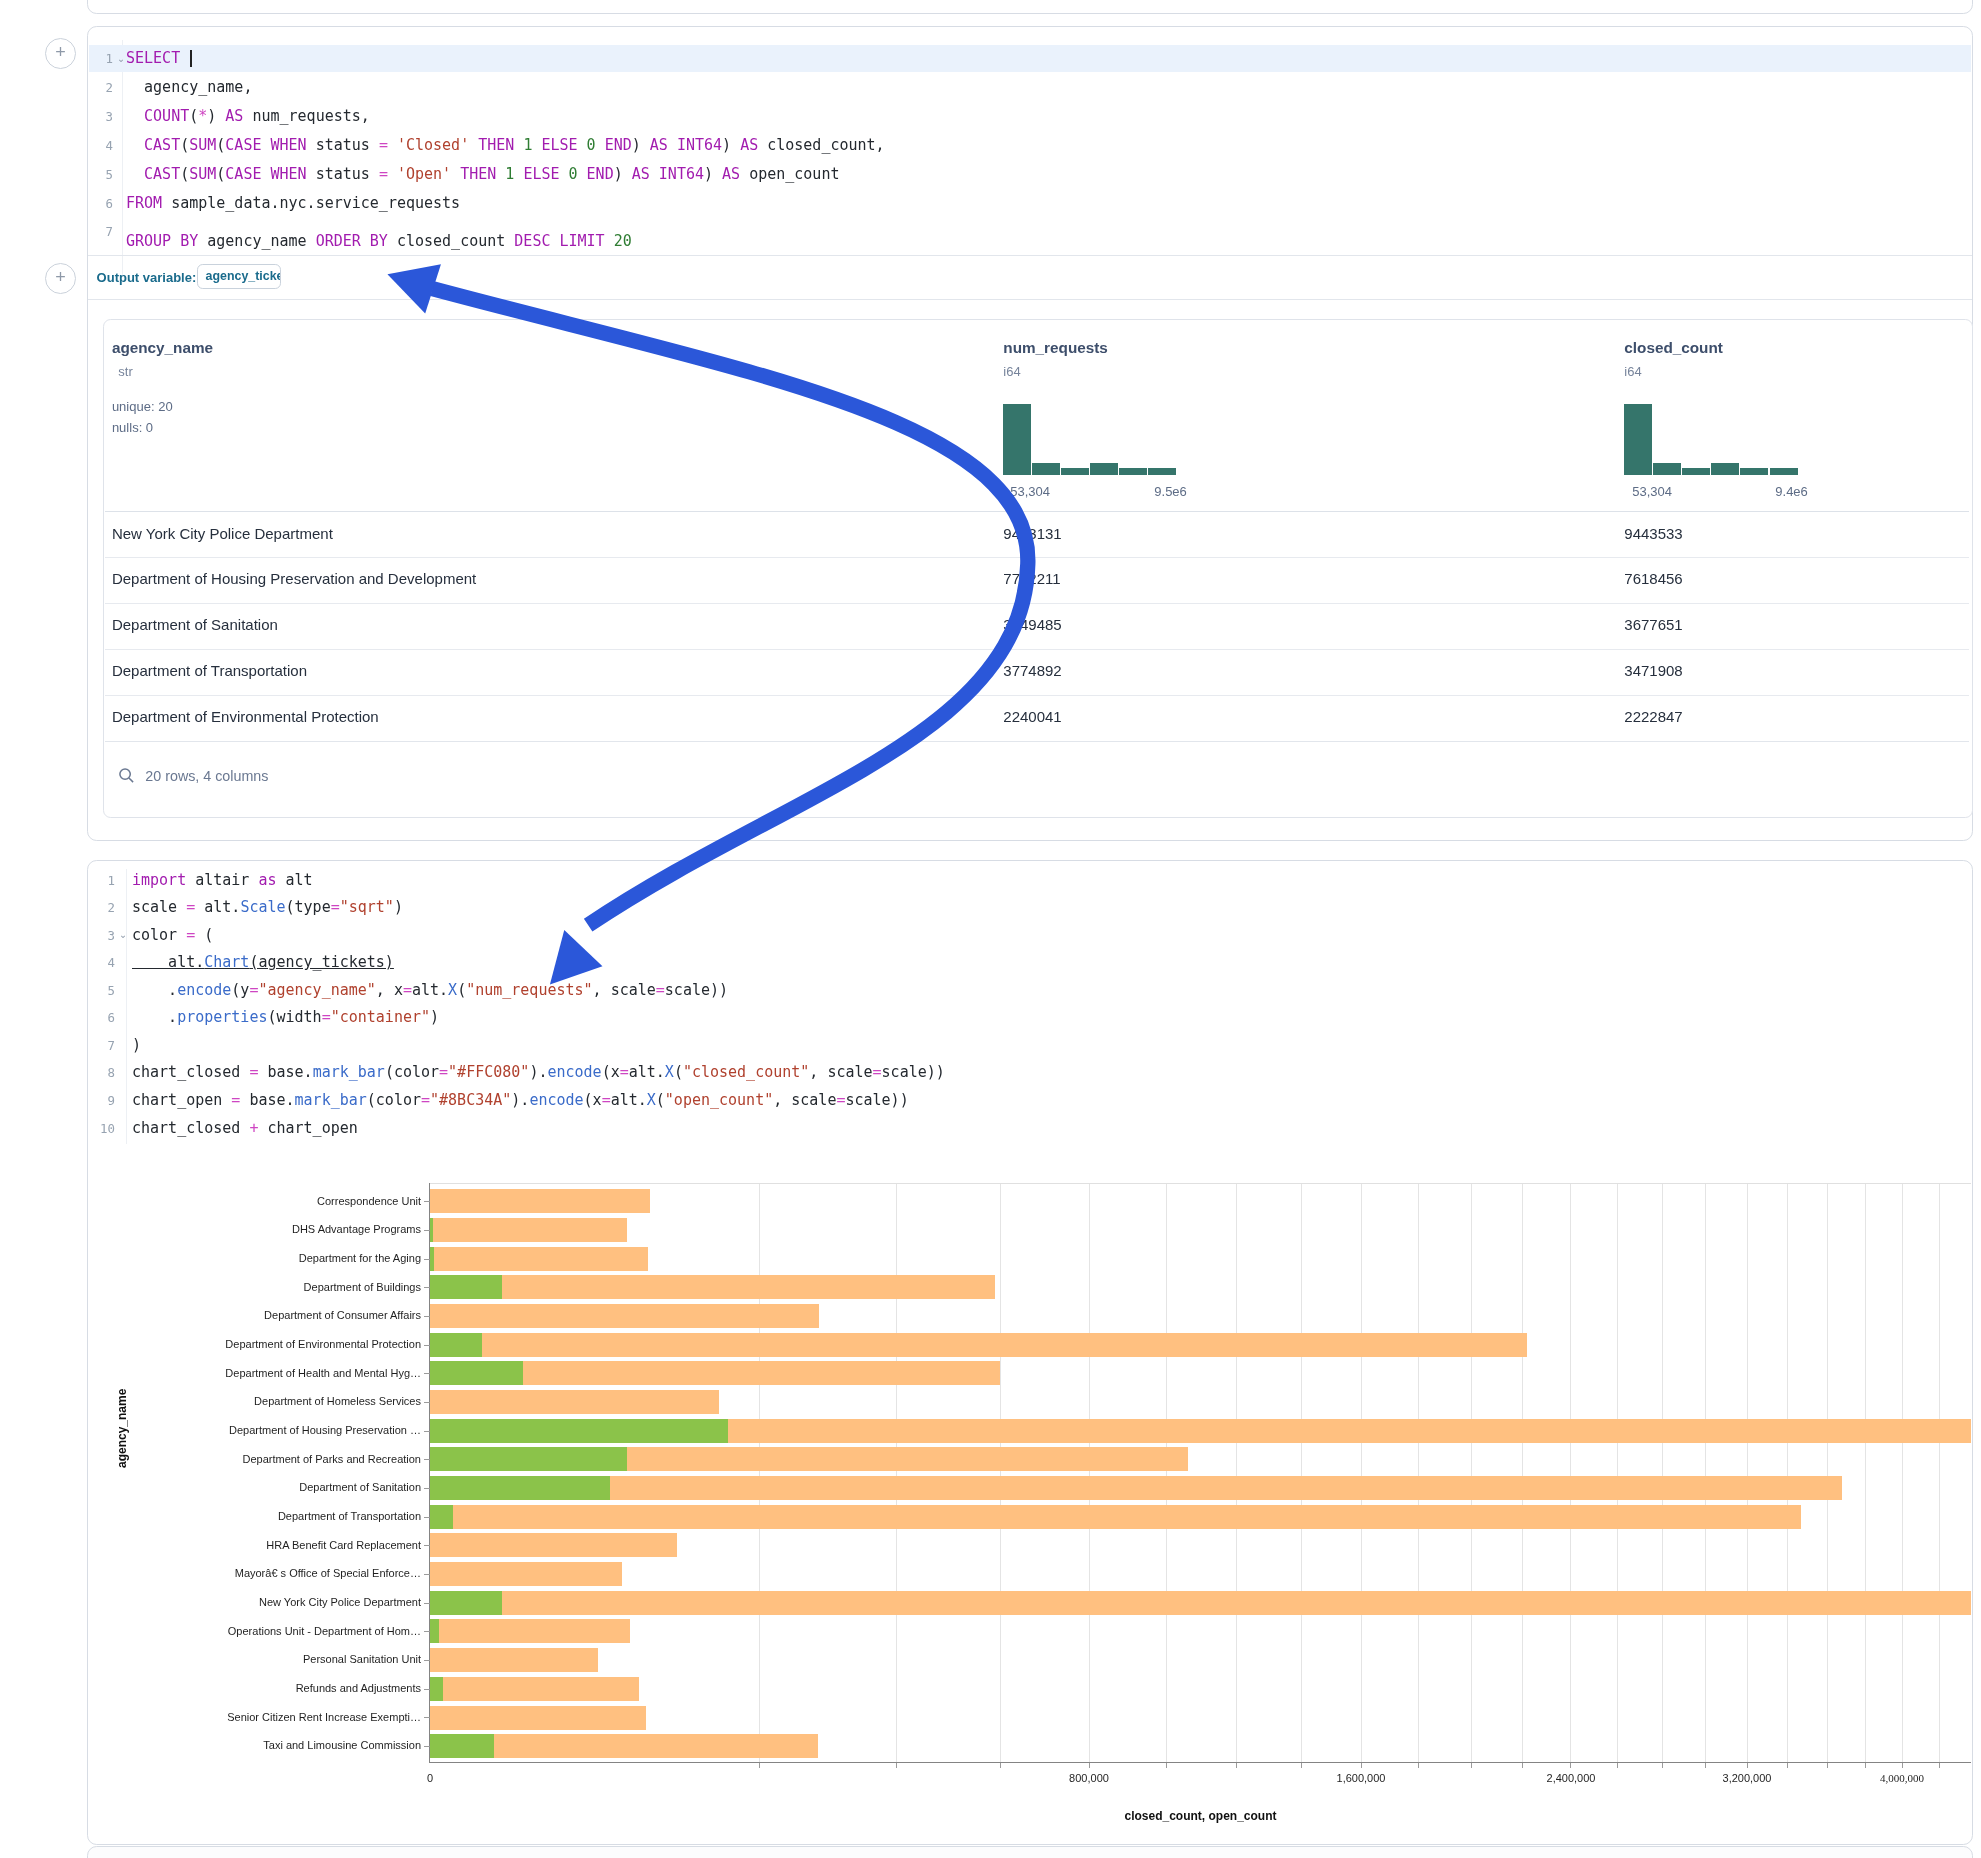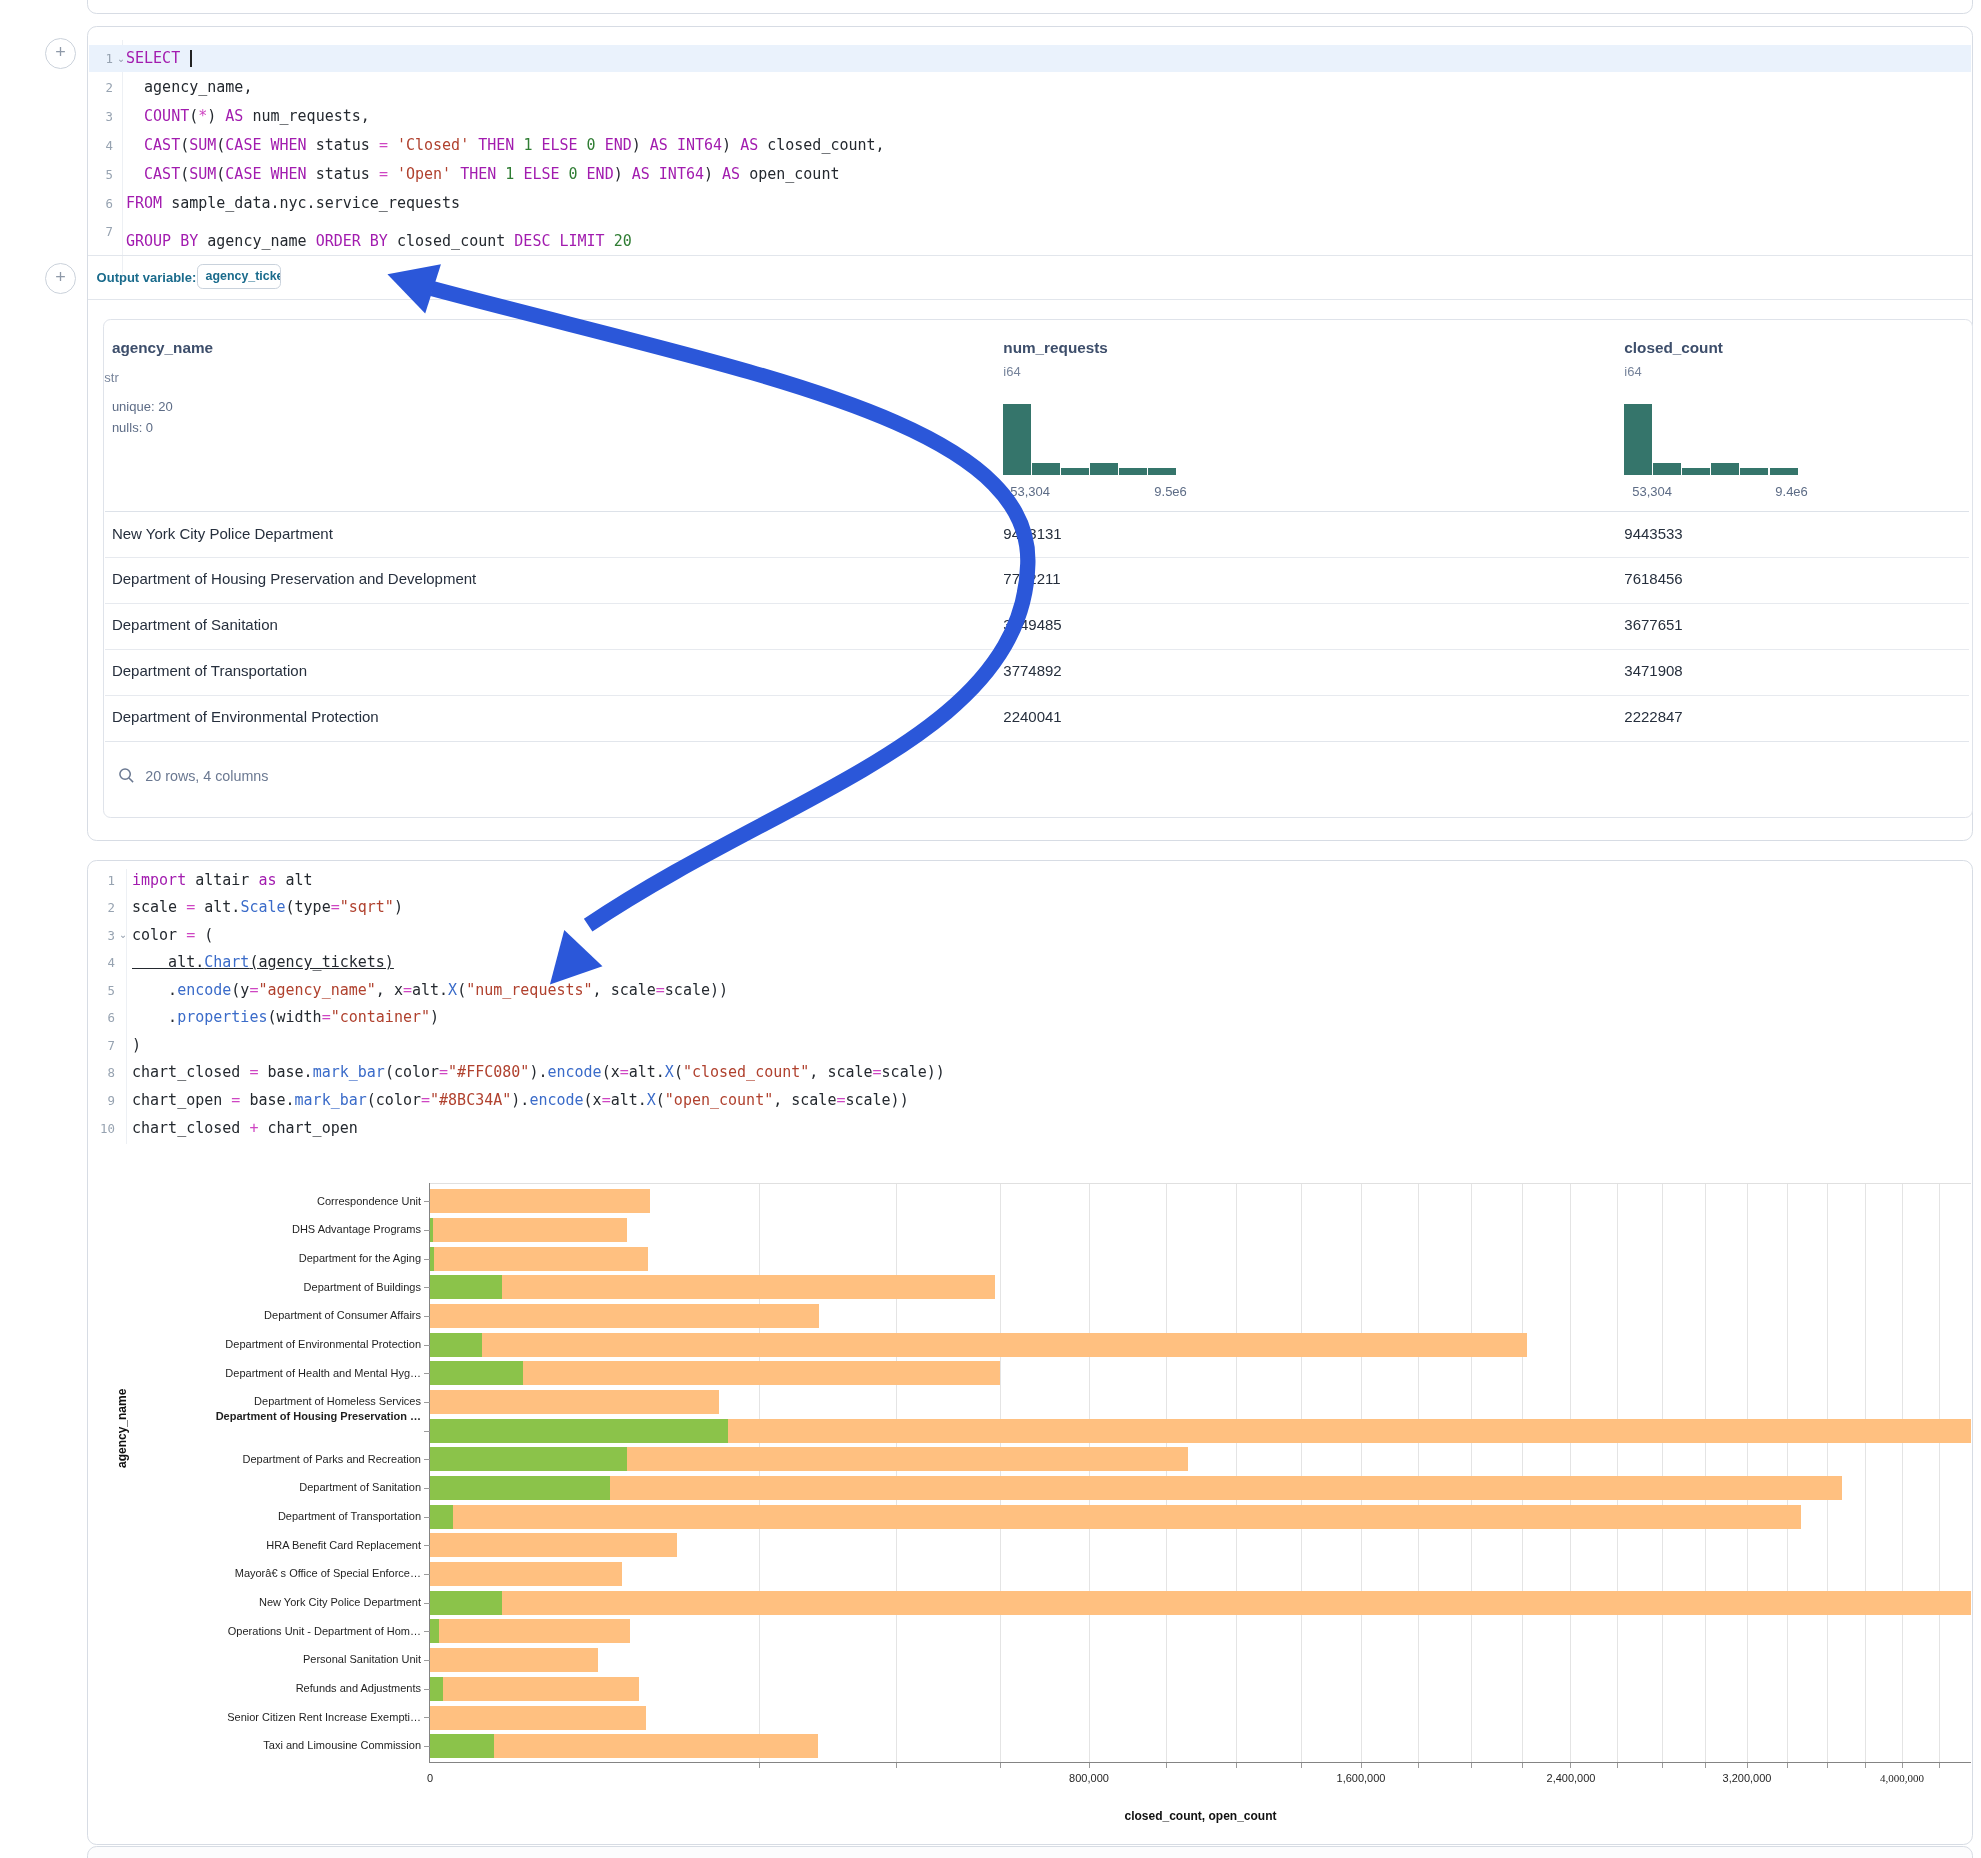--- a/index.html
+++ b/index.html
@@ -77,21 +77,21 @@
 
     <div>
       <div class="outbar-label" style="left:8.6px;top:243px;">Output variable:</div>
       <div class="pill" style="left:109px;top:237px;">agency_tickets</div>
     </div>
     <div class="hdiv" style="left:0;top:272px;width:1884px;"></div>
 
     <div class="panel" style="left:15.3px;top:292px;width:1868px;height:497px;">
       <div id="tbl-header">
           <div class="col-name" style="left: 7.6px; top: 19px;">agency_name</div>
-          <div class="col-type" style="left: 0; top: 44px; margin-top: 6px;">str</div>
+          <div class="col-type" style="left: 14px; top: 44px;">str</div>
           <div class="col-stat" style="left: 7.6px; top: 79px;">unique: 20</div>
           <div class="col-stat" style="left: 7.6px; top: 100px;">nulls: 0</div>
           <div class="col-name" style="left: 899px; top: 19px;">num_requests</div>
           <div class="col-type" style="left: 899px; top: 44px;">i64</div>
           <div class="hist-bar" style="left: 899px; top: 84px; width: 28px; height: 71px;"></div>
           <div class="hist-bar" style="left: 928px; top: 143px; width: 28px; height: 11.5px;"></div>
           <div class="hist-bar" style="left: 957px; top: 148px; width: 28px; height: 6.7px;"></div>
           <div class="hist-bar" style="left: 986px; top: 143px; width: 28px; height: 11.5px;"></div>
           <div class="hist-bar" style="left: 1015px; top: 148px; width: 28px; height: 6.7px;"></div>
           <div class="hist-bar" style="left: 1044px; top: 148px; width: 28px; height: 6.7px;"></div>
@@ -234,21 +234,21 @@
         <div class="tick" style="left: 336px; top: 484px; width: 5.7px; height: 1px;"></div>
         <div class="bar" style="left: 342px; top: 472px; width: 1097px; height: 24px; background: rgb(255, 192, 128);"></div>
         <div class="bar" style="left: 342px; top: 472px; width: 52px; height: 24px; background: rgb(139, 195, 74);"></div>
         <div class="chart-ylab" style="left: 18px; top: 506px;">Department of Health and Mental Hyg…</div>
         <div class="tick" style="left: 336px; top: 512px; width: 5.7px; height: 1px;"></div>
         <div class="bar" style="left: 342px; top: 500px; width: 570px; height: 24px; background: rgb(255, 192, 128);"></div>
         <div class="bar" style="left: 342px; top: 500px; width: 93px; height: 24px; background: rgb(139, 195, 74);"></div>
         <div class="chart-ylab" style="left: 18px; top: 534px;">Department of Homeless Services</div>
         <div class="tick" style="left: 336px; top: 541px; width: 5.7px; height: 1px;"></div>
         <div class="bar" style="left: 342px; top: 529px; width: 289px; height: 24px; background: rgb(255, 192, 128);"></div>
-        <div class="chart-ylab" style="left: 18px; top: 549px; font-weight: bold;">Department of Housing Preservation …</div>
+        <div class="chart-ylab" style="left: 18px; top: 563px;">Department of Housing Preservation …</div>
         <div class="tick" style="left: 336px; top: 570px; width: 5.7px; height: 1px;"></div>
         <div class="bar" style="left: 342px; top: 558px; width: 1541px; height: 24px; background: rgb(255, 192, 128);"></div>
         <div class="bar" style="left: 342px; top: 558px; width: 298px; height: 24px; background: rgb(139, 195, 74);"></div>
         <div class="chart-ylab" style="left: 18px; top: 592px;">Department of Parks and Recreation</div>
         <div class="tick" style="left: 336px; top: 598px; width: 5.7px; height: 1px;"></div>
         <div class="bar" style="left: 342px; top: 586px; width: 758px; height: 24px; background: rgb(255, 192, 128);"></div>
         <div class="bar" style="left: 342px; top: 586px; width: 197px; height: 24px; background: rgb(139, 195, 74);"></div>
         <div class="chart-ylab" style="left: 18px; top: 620px;">Department of Sanitation</div>
         <div class="tick" style="left: 336px; top: 627px; width: 5.7px; height: 1px;"></div>
         <div class="bar" style="left: 342px; top: 615px; width: 1412px; height: 24px; background: rgb(255, 192, 128);"></div>

